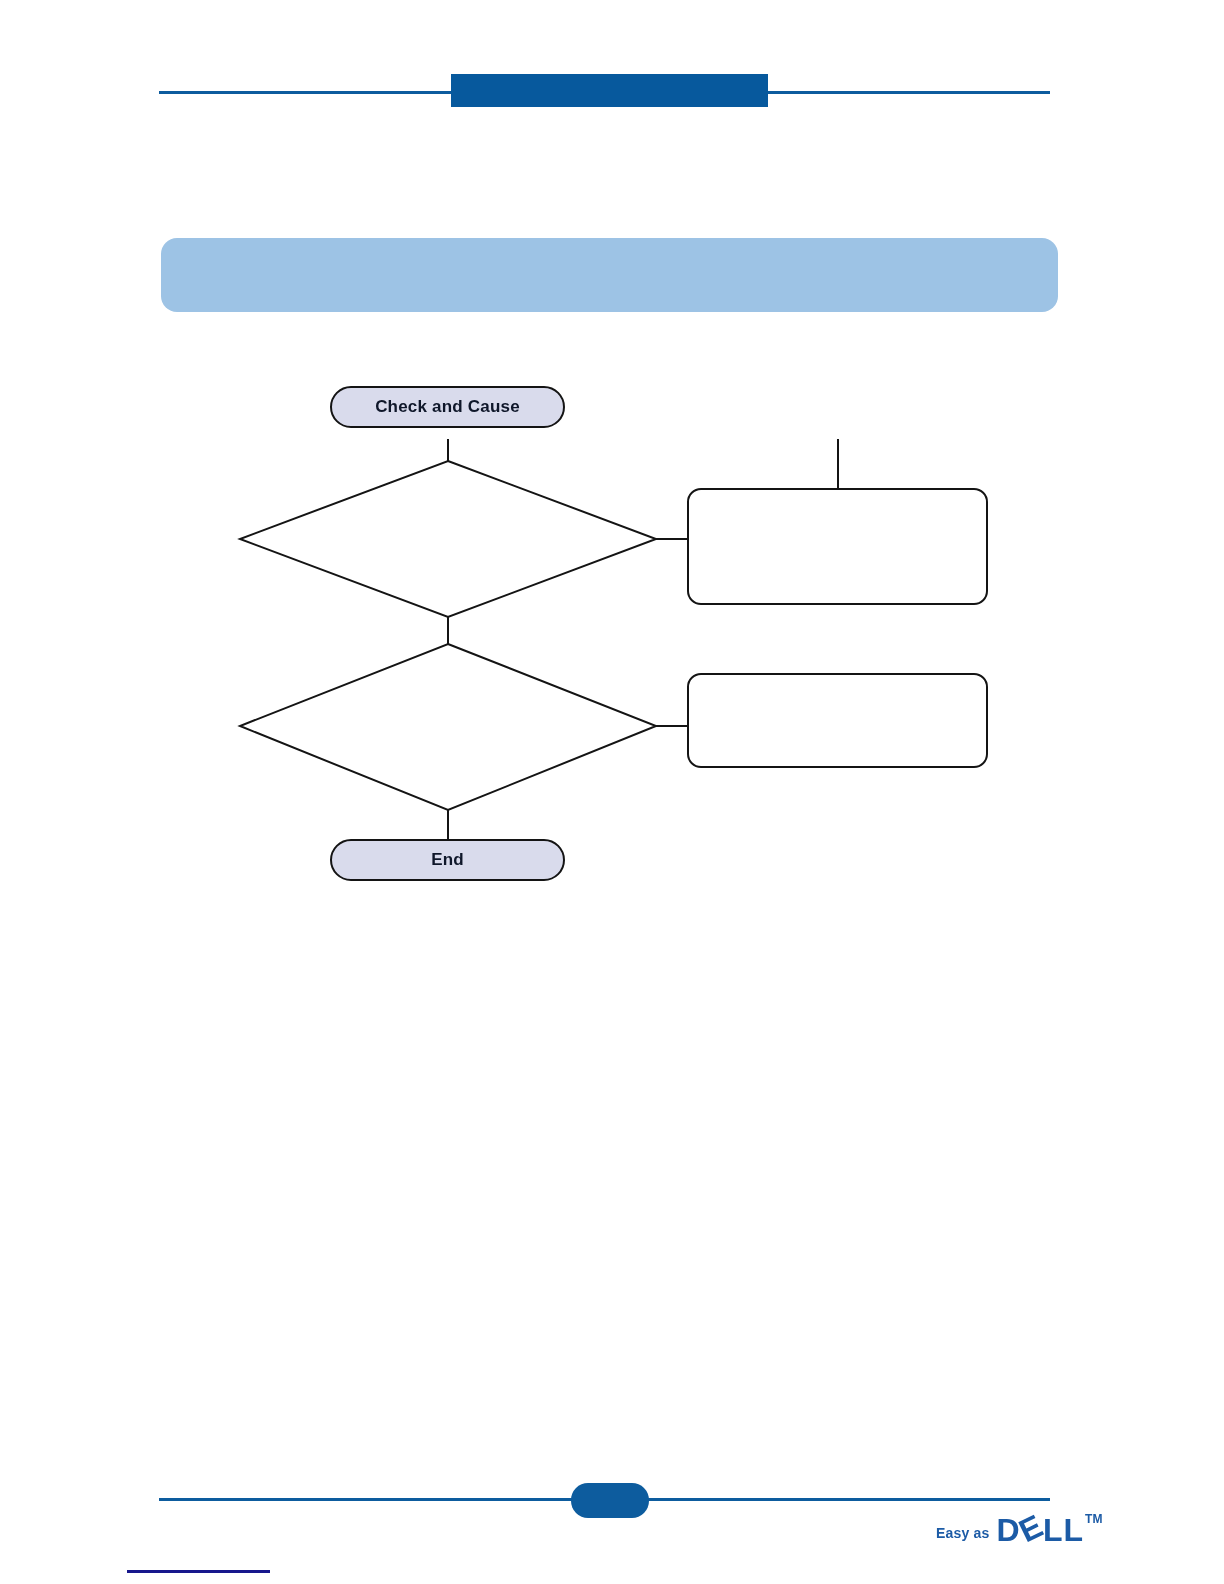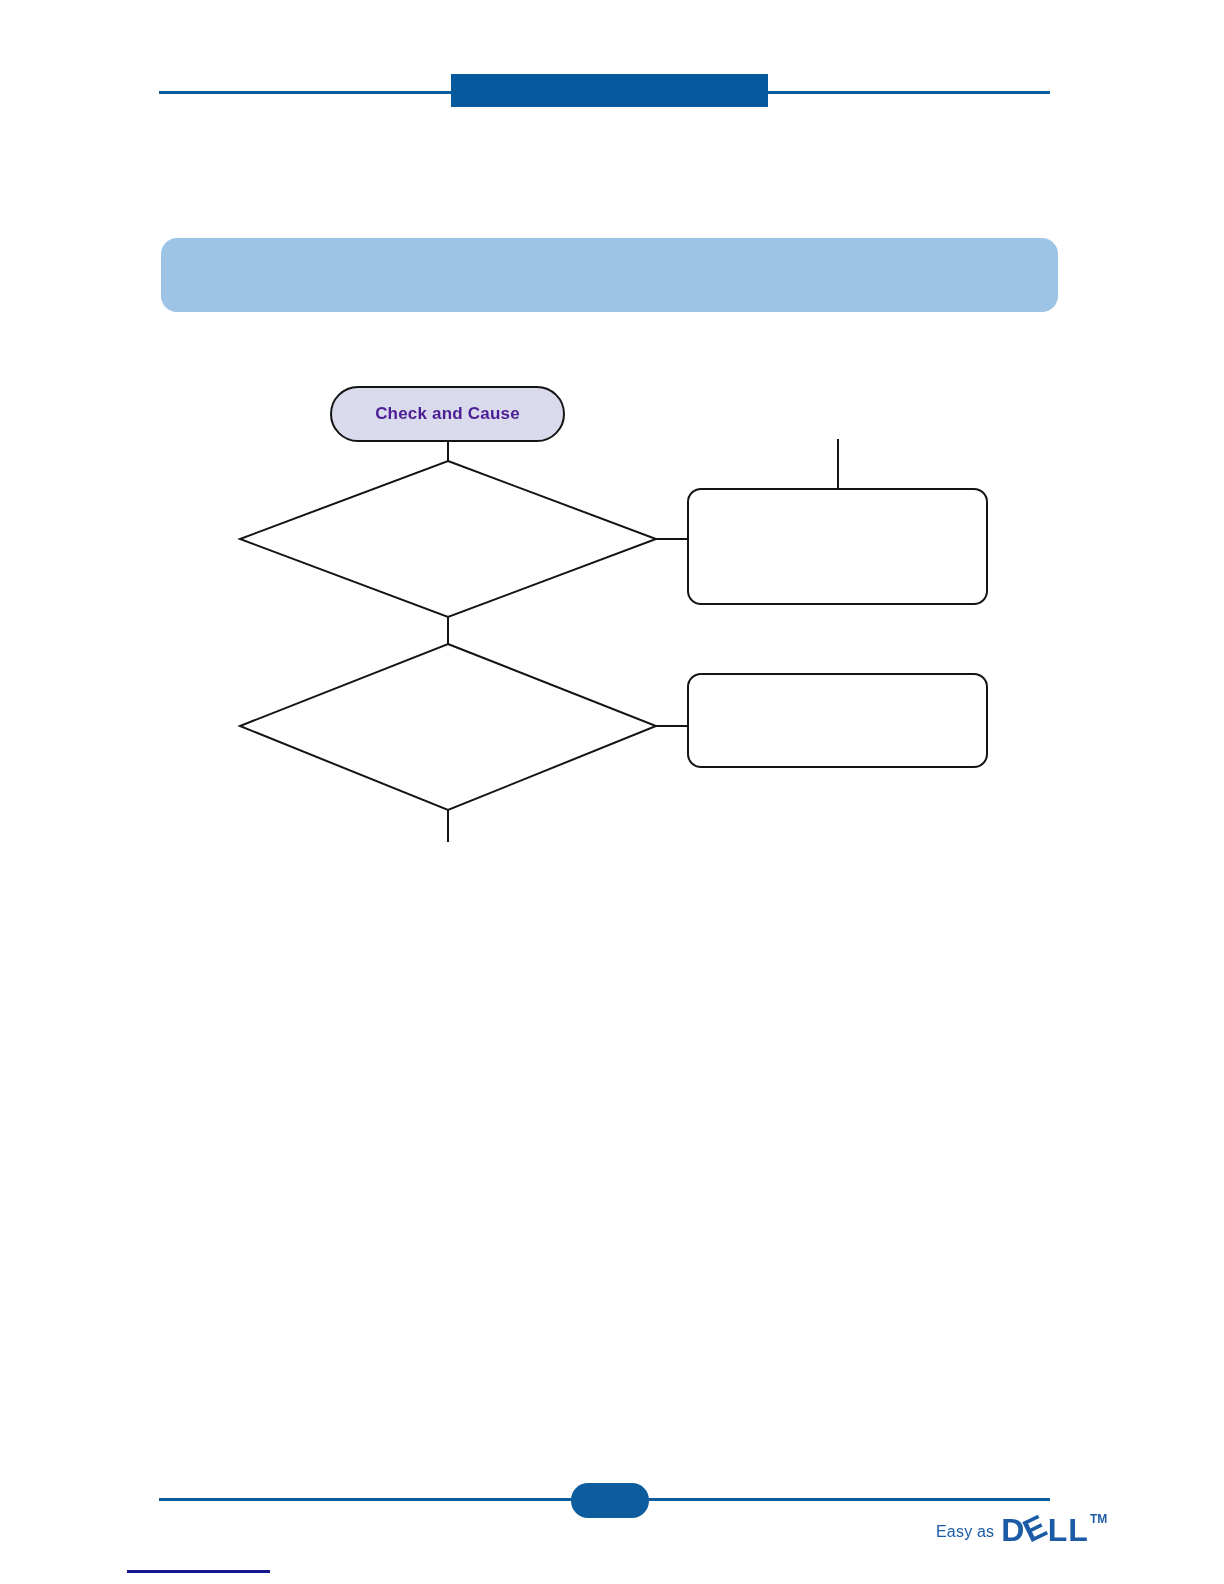--- a/index.html
+++ b/index.html
@@ -28,26 +28,26 @@
     width: 897px; height: 74px;
     background: #9dc3e5;
     border-radius: 16px;
   }
 
   
   .flow-svg { position: absolute; left: 0; top: 0; }
 
   .node-oval {
     position: absolute;
-    width: 235px; height: 56px;
+    width: 235px; height: 42px;
     background: #d9dbec;
     border: 2px solid #141414;
     border-radius: 28px;
     display: flex; align-items: center; justify-content: center;
-    font-size: 17px; font-weight: bold; color: #4c1d95;
+    font-size: 17px; font-weight: bold; color: #0f172a;
     letter-spacing: .2px;
   }
   .oval-check    { left: 330px; top: 386px; }
   .oval-solution { left: 721px; top: 386px; }
   .oval-end      { left: 330px; top: 839px; }
 
   .solution-box {
     position: absolute;
     background: #ffffff;
     border: 2px solid #141414;
@@ -65,21 +65,21 @@
     position: absolute; left: 571px; top: 1483px;
     width: 78px; height: 35px; border-radius: 17px;
     background: #0d5c9e;
   }
   .brand {
     position: absolute; left: 936px; top: 1480px;
     display: flex; align-items: flex-end;
     color: #1c5ba6;
   }
   .brand-prefix {
-    font-size: 16px; font-weight: normal;
+    font-size: 14px; font-weight: bold;
     margin-right: 7px; margin-bottom: 5px;
     letter-spacing: .2px;
   }
   .brand-name {
     font-size: 32px; font-weight: 800;
     letter-spacing: 1px; line-height: 1;
     display: inline-flex; align-items: flex-end;
   }
   .dell-e {
     display: inline-block;
@@ -118,20 +118,23 @@
   </svg>
 
   <div class="node-oval oval-check">
     <span>Check and Cause</span>
   </div>
 
 
   <div class="solution-box solution-box-1"></div>
   <div class="solution-box solution-box-2"></div>
 
+  <div class="node-oval oval-end">
+    <span>End</span>
+  </div>
 
   <div class="footer-rule"></div>
   <div class="page-badge"></div>
 
   <div class="brand">
     <span class="brand-prefix">Easy as</span>
     <span class="brand-name">
         <span>D</span>
         <span class="dell-e">E</span>
         <span>L</span>

